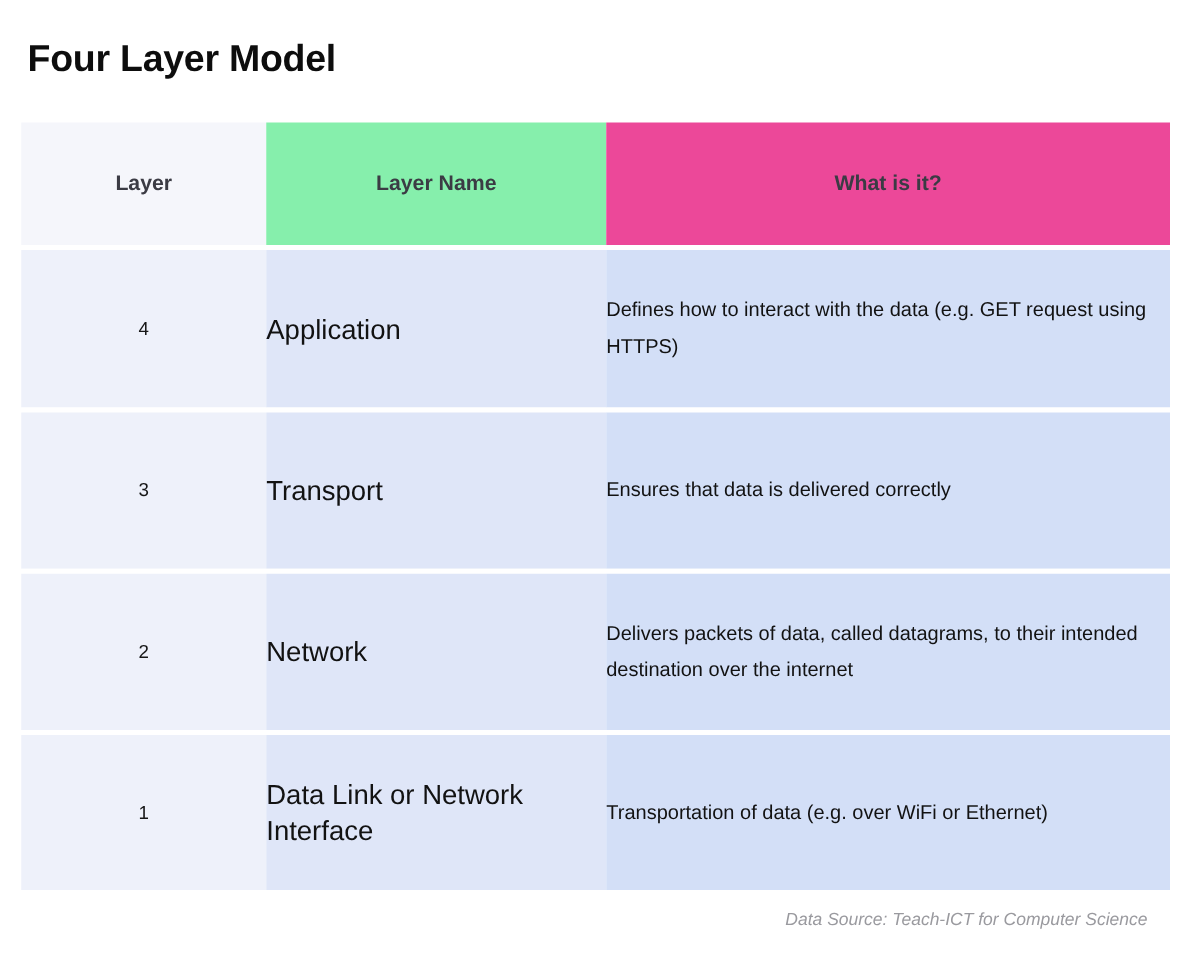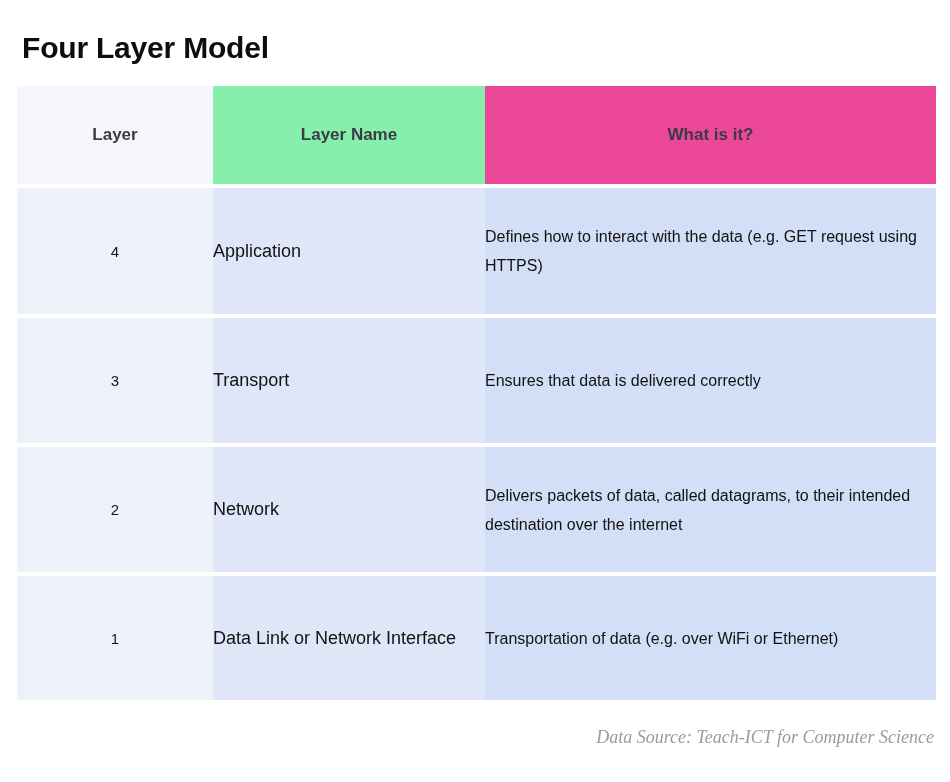--- a/index.html
+++ b/index.html
@@ -27,21 +27,21 @@
     font-size: 30px;
     font-weight: bold;
     color: #0d0d0d;
     letter-spacing: -0.2px;
     line-height: 38px;
     white-space: nowrap;
   }
   .table {
     position: absolute;
     left: 17px;
-    top: 86px;
+    top: 98px;
     width: 919px;
     border-collapse: collapse;
     table-layout: fixed;
   }
   .table col.c-layer   { width: 196px; }
   .table col.c-name    { width: 272px; }
   .table col.c-what    { width: 451px; }
 
   .table th, .table td {
     padding: 0;
@@ -75,21 +75,21 @@
   
   .cell-layer {
     background: #eef1fa;
     text-align: center;
     font-size: 15px;
     color: #161616;
     box-sizing: border-box;
   }
   .cell-name {
     background: #dfe6f8;
-    font-size: 18px;
+    font-size: 22px;
     color: #121212;
     padding-left: 28px;
     line-height: 29px;
     box-sizing: border-box;
   }
   .cell-what {
     background: #d3dff7;
     font-size: 16px;
     color: #121212;
     padding-left: 43px;
@@ -97,27 +97,26 @@
     line-height: 29px;
     box-sizing: border-box;
   }
   .row-4 .cell-layer, .row-4 .cell-name, .row-4 .cell-what { height: 126px; }
   .row-3 .cell-layer, .row-3 .cell-name, .row-3 .cell-what { height: 125px; }
   .row-2 .cell-layer, .row-2 .cell-name, .row-2 .cell-what { height: 125px; }
   .row-1 .cell-layer, .row-1 .cell-name, .row-1 .cell-what { height: 124px; }
 
   .footnote {
     position: absolute;
-    right: 16px;
+    right: 32px;
     top: 727px;
-    font-size: 18px;
+    font-size: 14px;
     font-style: italic;
     color: #9a9a9f;
     white-space: nowrap;
-    font-family: Liberation Serif, serif;
   }
 </style>
 </head>
 <body>
 
 <div class="page">
 
   <div class="page-title">Four Layer Model</div>
 
   <table class="table">

